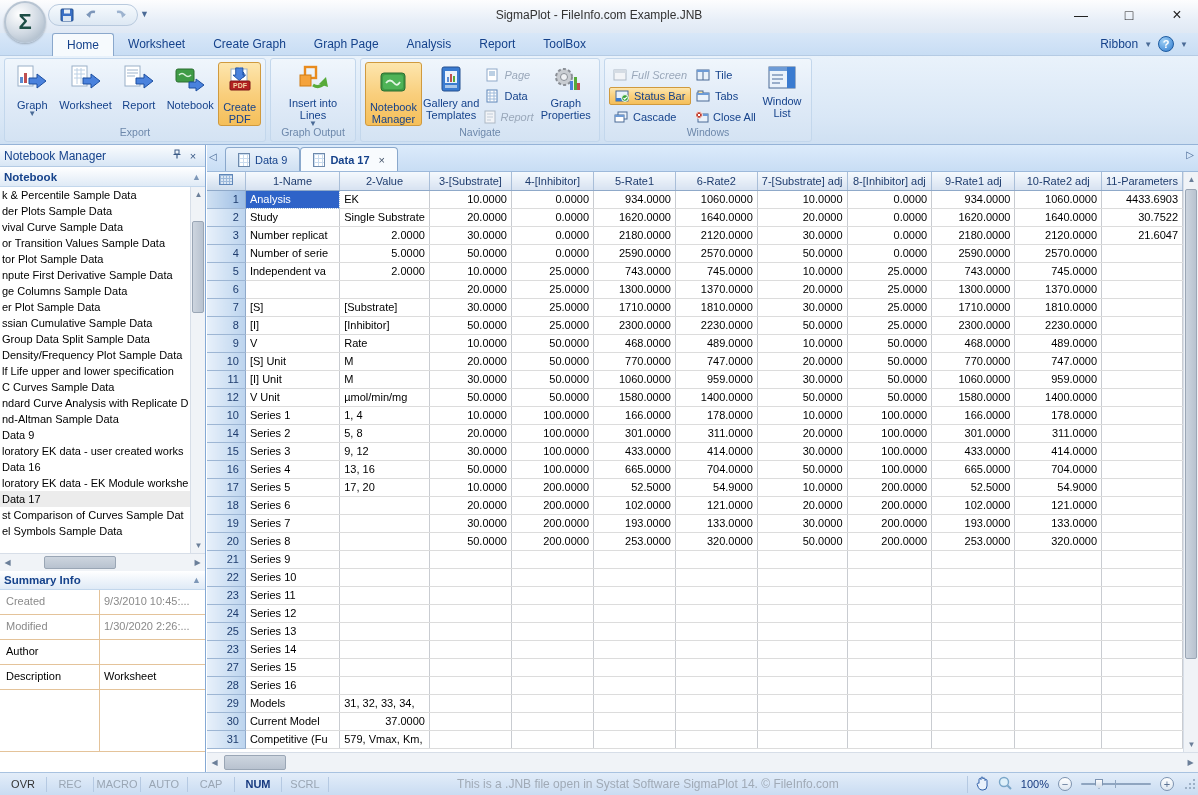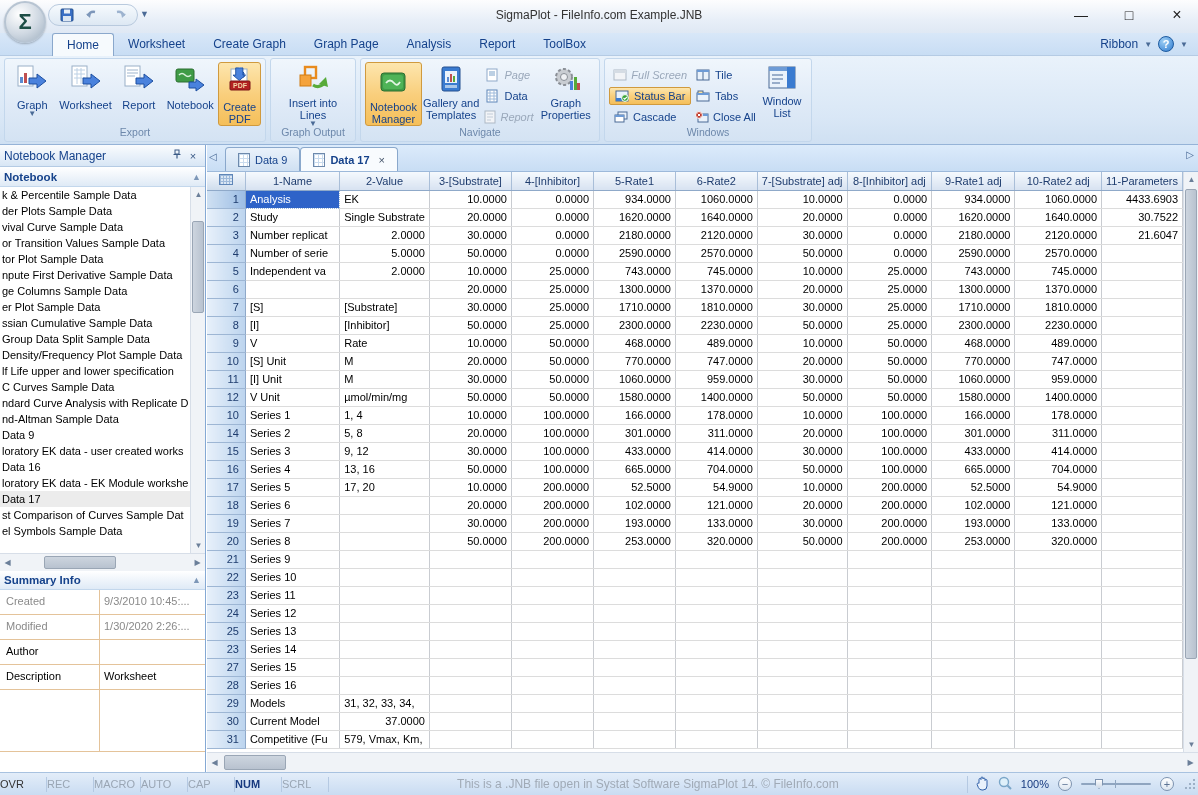--- a/index.html
+++ b/index.html
@@ -120,21 +120,21 @@
   .grid td.txt { text-align:left; }
   .grid td.cellsel { background:#2e63c8; color:#fff; border:1px dotted #9db9da; }
   .grid tr.selrow th.rowhdr { background:linear-gradient(90deg,#cfe0f2,#9cbde4); }
 
   .vscroll { position:absolute; top:27px; right:0; bottom:20px; width:15px; background:#f0f3f7; border-left:1px solid #d7dee8; }
   .hscroll { position:absolute; left:0; right:0; bottom:0; height:20px; background:#f0f3f7; border-top:1px solid #d7dee8; }
 
   
   .statusbar { position:absolute; left:0; right:0; bottom:0; height:23px;
     background:linear-gradient(#e3edf9,#c9dcf2); border-top:1px solid #a8c2e0; display:flex; align-items:center; }
-  .stoggle { width:47px; text-align:left; font-size:11px; color:#9aa6b4; border-right:1px solid #b5c9e2; height:15px; line-height:15px; }
+  .stoggle { width:47px; text-align:center; font-size:11px; color:#9aa6b4; border-right:1px solid #b5c9e2; height:15px; line-height:15px; }
   .stoggle.on-dark { color:#333; }
   .stoggle.on-navy { color:#16397f; font-weight:bold; }
   .smsg { flex:1; text-align:center; color:#a0aab6; font-size:12px; white-space:nowrap; overflow:hidden; }
   .zoomctl { display:flex; align-items:center; gap:9px; padding:0 10px 0 8px; border-left:1px solid #b5c9e2; height:17px; }
   .zoomtext { color:#16397f; font-size:11px; }
   .slider { position:relative; width:70px; height:10px; }
   .slider .track { position:absolute; top:4px; left:0; right:0; height:2px; background:#8fa5c0; border-radius:1px; }
   .slider .tick { position:absolute; top:1px; left:34px; width:1px; height:8px; background:#8fa5c0; }
   .slider .marker { position:absolute; top:0; left:14px; width:8px; height:10px; background:linear-gradient(#fdfdfe,#cdd8e6);
     border:1px solid #7d93b0; clip-path:polygon(0 0,100% 0,100% 60%,50% 100%,0 60%); }

